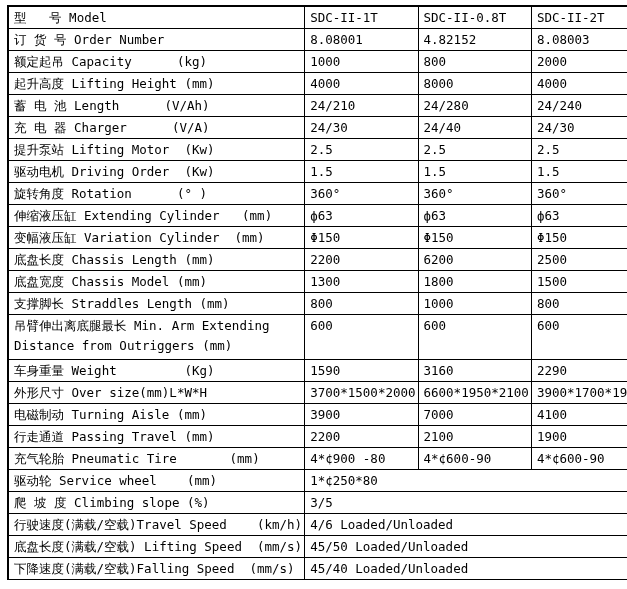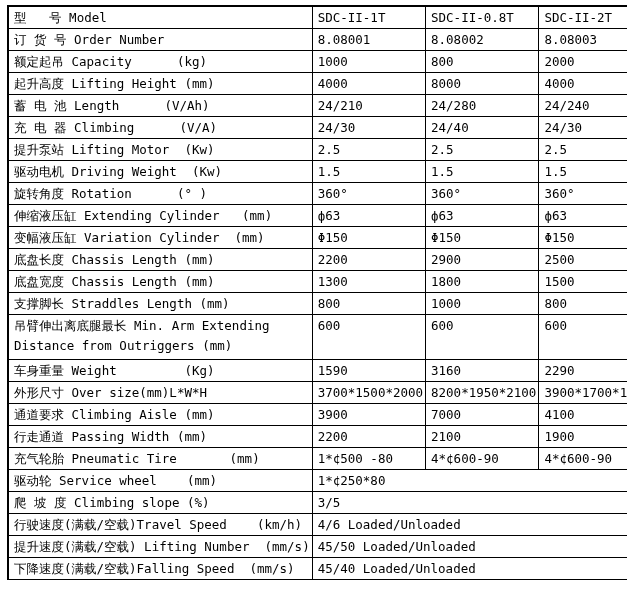--- a/index.html
+++ b/index.html
@@ -60,21 +60,21 @@
     <tbody id="spec-rows">
         <tr>
           <td>型   号 Model</td>
           <td>SDC-II-1T</td>
           <td>SDC-II-0.8T</td>
           <td>SDC-II-2T</td>
         </tr>
         <tr>
           <td>订 货 号 Order Number</td>
           <td>8.08001</td>
-          <td>8.08002</td>
+          <td>4.82152</td>
           <td>8.08003</td>
         </tr>
         <tr>
           <td>额定起吊 Capacity      (kg)</td>
           <td>1000</td>
           <td>800</td>
           <td>2000</td>
         </tr>
         <tr>
           <td>起升高度 Lifting Height (mm)</td>
@@ -82,33 +82,33 @@
           <td>8000</td>
           <td>4000</td>
         </tr>
         <tr>
           <td>蓄 电 池 Length      (V/Ah)</td>
           <td>24/210</td>
           <td>24/280</td>
           <td>24/240</td>
         </tr>
         <tr>
-          <td>充 电 器 Climbing      (V/A)</td>
+          <td>充 电 器 Charger      (V/A)</td>
           <td>24/30</td>
           <td>24/40</td>
           <td>24/30</td>
         </tr>
         <tr>
           <td>提升泵站 Lifting Motor  (Kw)</td>
           <td>2.5</td>
           <td>2.5</td>
           <td>2.5</td>
         </tr>
         <tr>
-          <td>驱动电机 Driving Weight  (Kw)</td>
+          <td>驱动电机 Driving Order  (Kw)</td>
           <td>1.5</td>
           <td>1.5</td>
           <td>1.5</td>
         </tr>
         <tr>
           <td>旋转角度 Rotation      (° )</td>
           <td>360°</td>
           <td>360°</td>
           <td>360°</td>
         </tr>
@@ -120,25 +120,25 @@
         </tr>
         <tr>
           <td>变幅液压缸 Variation Cylinder  (mm)</td>
           <td>Φ150</td>
           <td>Φ150</td>
           <td>Φ150</td>
         </tr>
         <tr>
           <td>底盘长度 Chassis Length (mm)</td>
           <td>2200</td>
-          <td>2900</td>
+          <td>6200</td>
           <td>2500</td>
         </tr>
         <tr>
-          <td>底盘宽度 Chassis Length (mm)</td>
+          <td>底盘宽度 Chassis Model (mm)</td>
           <td>1300</td>
           <td>1800</td>
           <td>1500</td>
         </tr>
         <tr>
           <td>支撑脚长 Straddles Length (mm)</td>
           <td>800</td>
           <td>1000</td>
           <td>800</td>
         </tr>
@@ -151,55 +151,55 @@
         </tr>
         <tr>
           <td>车身重量 Weight         (Kg)</td>
           <td>1590</td>
           <td>3160</td>
           <td>2290</td>
         </tr>
         <tr>
           <td>外形尺寸 Over size(mm)L*W*H</td>
           <td>3700*1500*2000</td>
-          <td>8200*1950*2100</td>
+          <td>6600*1950*2100</td>
           <td>3900*1700*1900</td>
         </tr>
         <tr>
-          <td>通道要求 Climbing Aisle (mm)</td>
+          <td>电磁制动 Turning Aisle (mm)</td>
           <td>3900</td>
           <td>7000</td>
           <td>4100</td>
         </tr>
         <tr>
-          <td>行走通道 Passing Width (mm)</td>
+          <td>行走通道 Passing Travel (mm)</td>
           <td>2200</td>
           <td>2100</td>
           <td>1900</td>
         </tr>
         <tr>
           <td>充气轮胎 Pneumatic Tire       (mm)</td>
-          <td>1*¢500 -80</td>
+          <td>4*¢900 -80</td>
           <td>4*¢600-90</td>
           <td>4*¢600-90</td>
         </tr>
         <tr>
           <td>驱动轮 Service wheel    (mm)</td>
           <td colspan="3">1*¢250*80</td>
         </tr>
         <tr>
           <td>爬 坡 度 Climbing slope (%)</td>
           <td colspan="3">3/5</td>
         </tr>
         <tr>
           <td>行驶速度(满载/空载)Travel Speed    (km/h)</td>
           <td colspan="3">4/6 Loaded/Unloaded</td>
         </tr>
         <tr>
-          <td>提升速度(满载/空载) Lifting Number  (mm/s)</td>
+          <td>底盘长度(满载/空载) Lifting Speed  (mm/s)</td>
           <td colspan="3">45/50 Loaded/Unloaded</td>
         </tr>
         <tr>
           <td>下降速度(满载/空载)Falling Speed  (mm/s)</td>
           <td colspan="3">45/40 Loaded/Unloaded</td>
         </tr>
         <tr>
           <td>制动方式 Service Brake</td>
           <td colspan="3">电磁制动 Electromagnetic braking</td>
         </tr>

